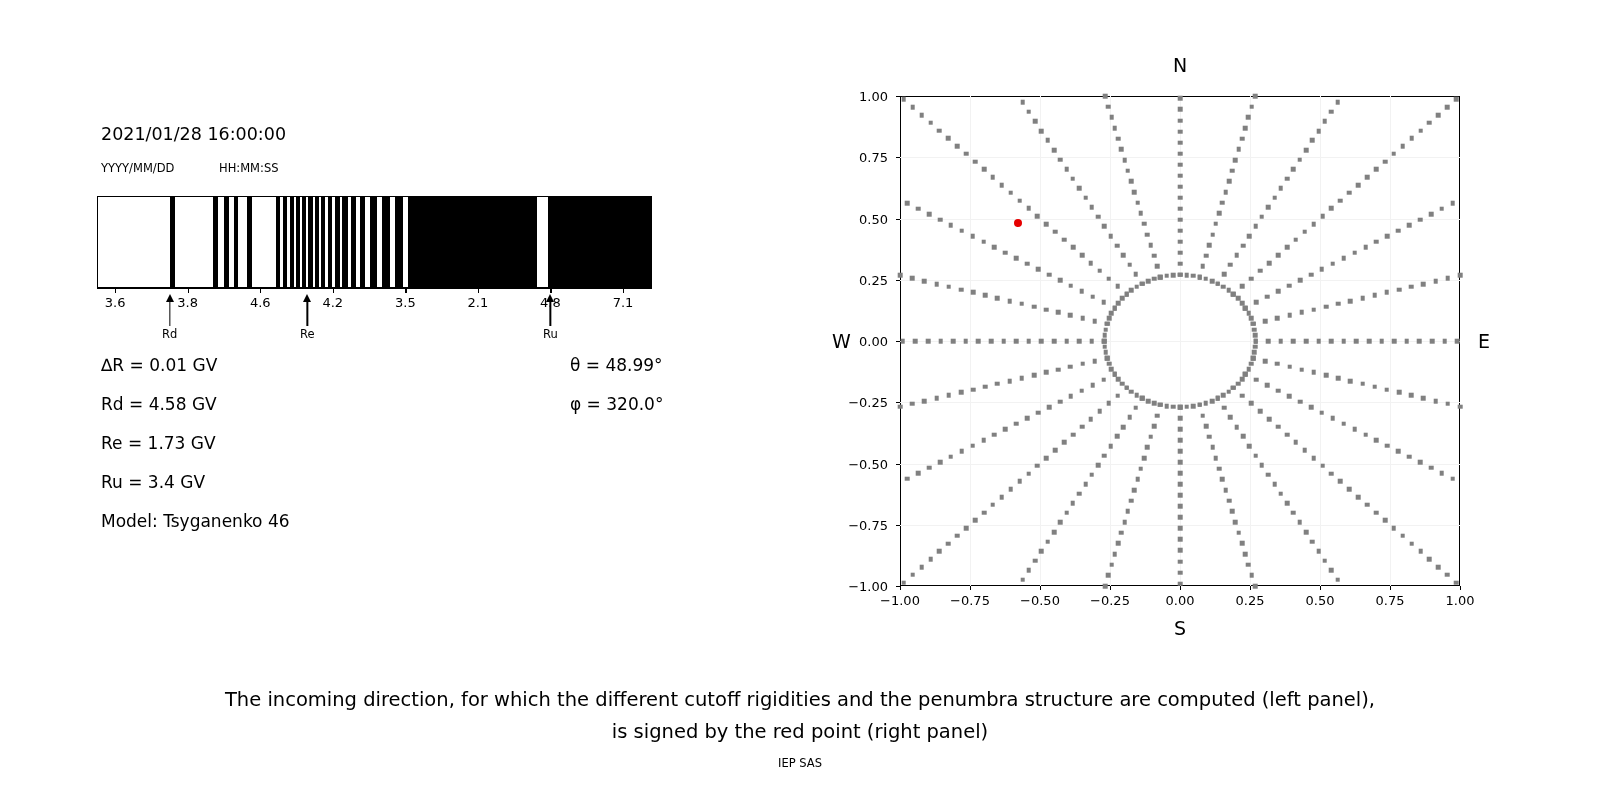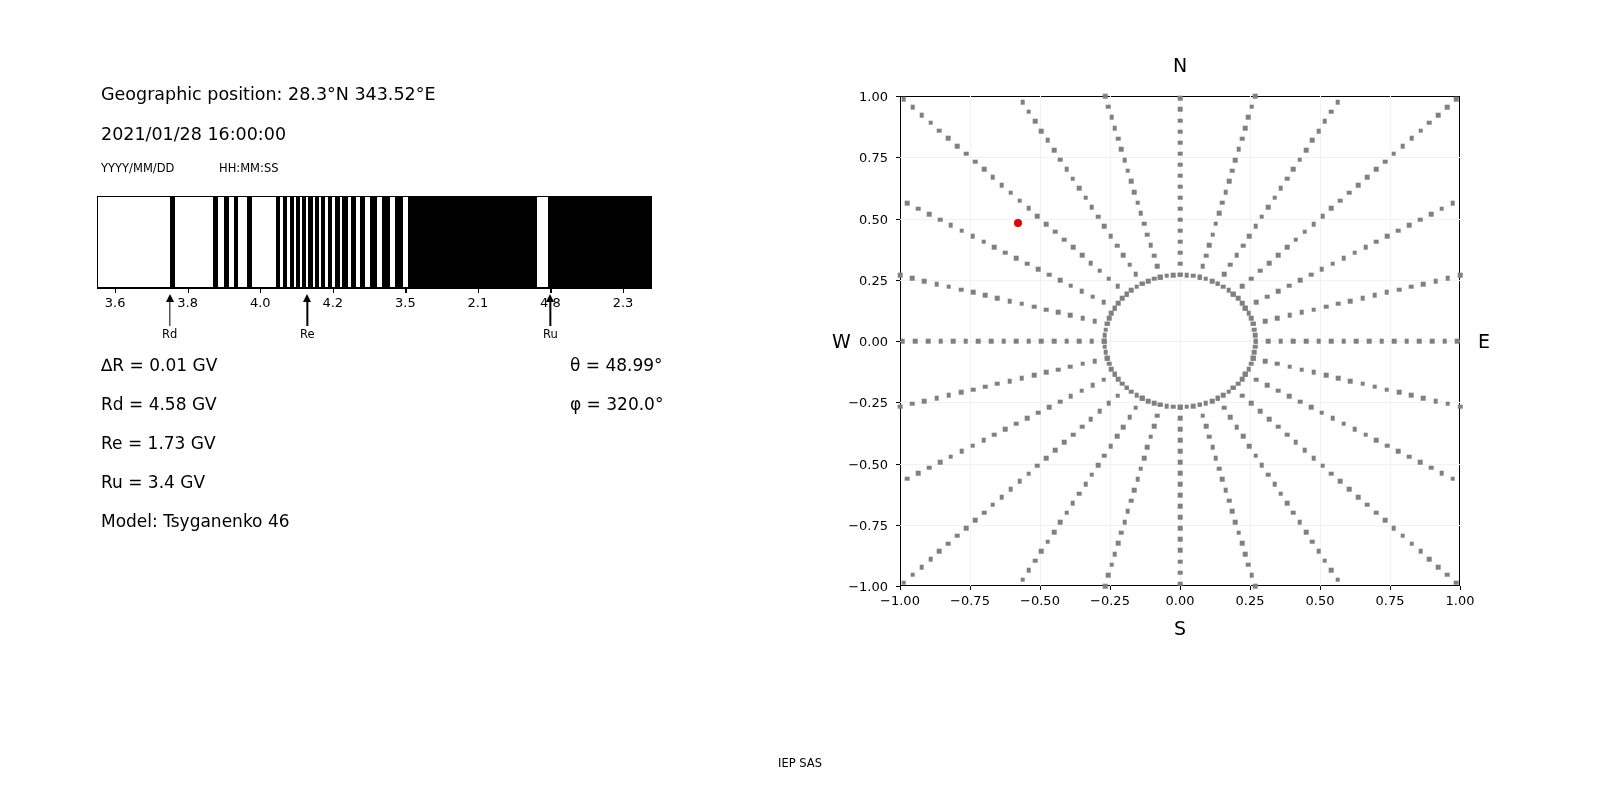--- a/index.html
+++ b/index.html
@@ -211,21 +211,20 @@
     top: 756px;
     text-align: center;
     font-size: 11.5px;
   }
 </style>
 </head>
 <body>
 
 <div class="panel-left">
 
-  <div class="hdr-geo">Geographic position: 28.3°N 343.52°E</div>
   <div class="hdr-date">2021/01/28 16:00:00</div>
   <div class="hdr-fmt-date">YYYY/MM/DD</div>
   <div class="hdr-fmt-time">HH:MM:SS</div>
 
   <div class="penumbra-wrap">
     <div class="penumbra-bar" id="penumbra-bar">
         <div class="stripe" style="left: 71.8235px; width: 5.07843px;"></div>
         <div class="stripe" style="left: 114.627px; width: 5.07843px;"></div>
         <div class="stripe" style="left: 125.51px; width: 5.07843px;"></div>
         <div class="stripe" style="left: 135.667px; width: 4.35294px;"></div>
@@ -251,31 +250,31 @@
       </div>
   </div>
 
   <div class="axis-line"></div>
   <div id="penumbra-axis">
       <div class="tick" style="left: 115.137px;"></div>
       <div class="tick-label" style="left: 115.137px;">3.6</div>
       <div class="tick" style="left: 187.686px;"></div>
       <div class="tick-label" style="left: 187.686px;">3.8</div>
       <div class="tick" style="left: 260.235px;"></div>
-      <div class="tick-label" style="left: 260.235px;">4.0</div>
+      <div class="tick-label" style="left: 260.235px;">4.6</div>
       <div class="tick" style="left: 332.784px;"></div>
       <div class="tick-label" style="left: 332.784px;">4.2</div>
       <div class="tick" style="left: 405.333px;"></div>
       <div class="tick-label" style="left: 405.333px;">3.5</div>
       <div class="tick" style="left: 477.882px;"></div>
       <div class="tick-label" style="left: 477.882px;">2.1</div>
       <div class="tick" style="left: 550.431px;"></div>
       <div class="tick-label" style="left: 550.431px;">4.8</div>
       <div class="tick" style="left: 622.98px;"></div>
-      <div class="tick-label" style="left: 622.98px;">2.3</div>
+      <div class="tick-label" style="left: 622.98px;">7.1</div>
     </div>
   <div id="penumbra-arrows">
       <div class="arrow" style="left: 169.549px; top: 294px;">
         <div class="head"></div>
         <div class="shaft"></div>
         <div class="alabel">Rd</div>
       </div>
       <div class="arrow" style="left: 307.392px; top: 294px;">
         <div class="head"></div>
         <div class="shaft"></div>
@@ -905,14 +904,16 @@
       <div class="yt-label" style="top: 0px;">1.00</div>
     </div>
 
   <div class="compass compass-n">N</div>
   <div class="compass compass-s">S</div>
   <div class="compass compass-w">W</div>
   <div class="compass compass-e">E</div>
 </div>
 
 <div class="caption">
+  <div>The incoming direction, for which the different cutoff rigidities and the penumbra structure are computed (left panel),</div>
+  <div>is signed by the red point (right panel)</div>
 </div>
 <div class="footer">IEP SAS</div>
 
 </body></html>

